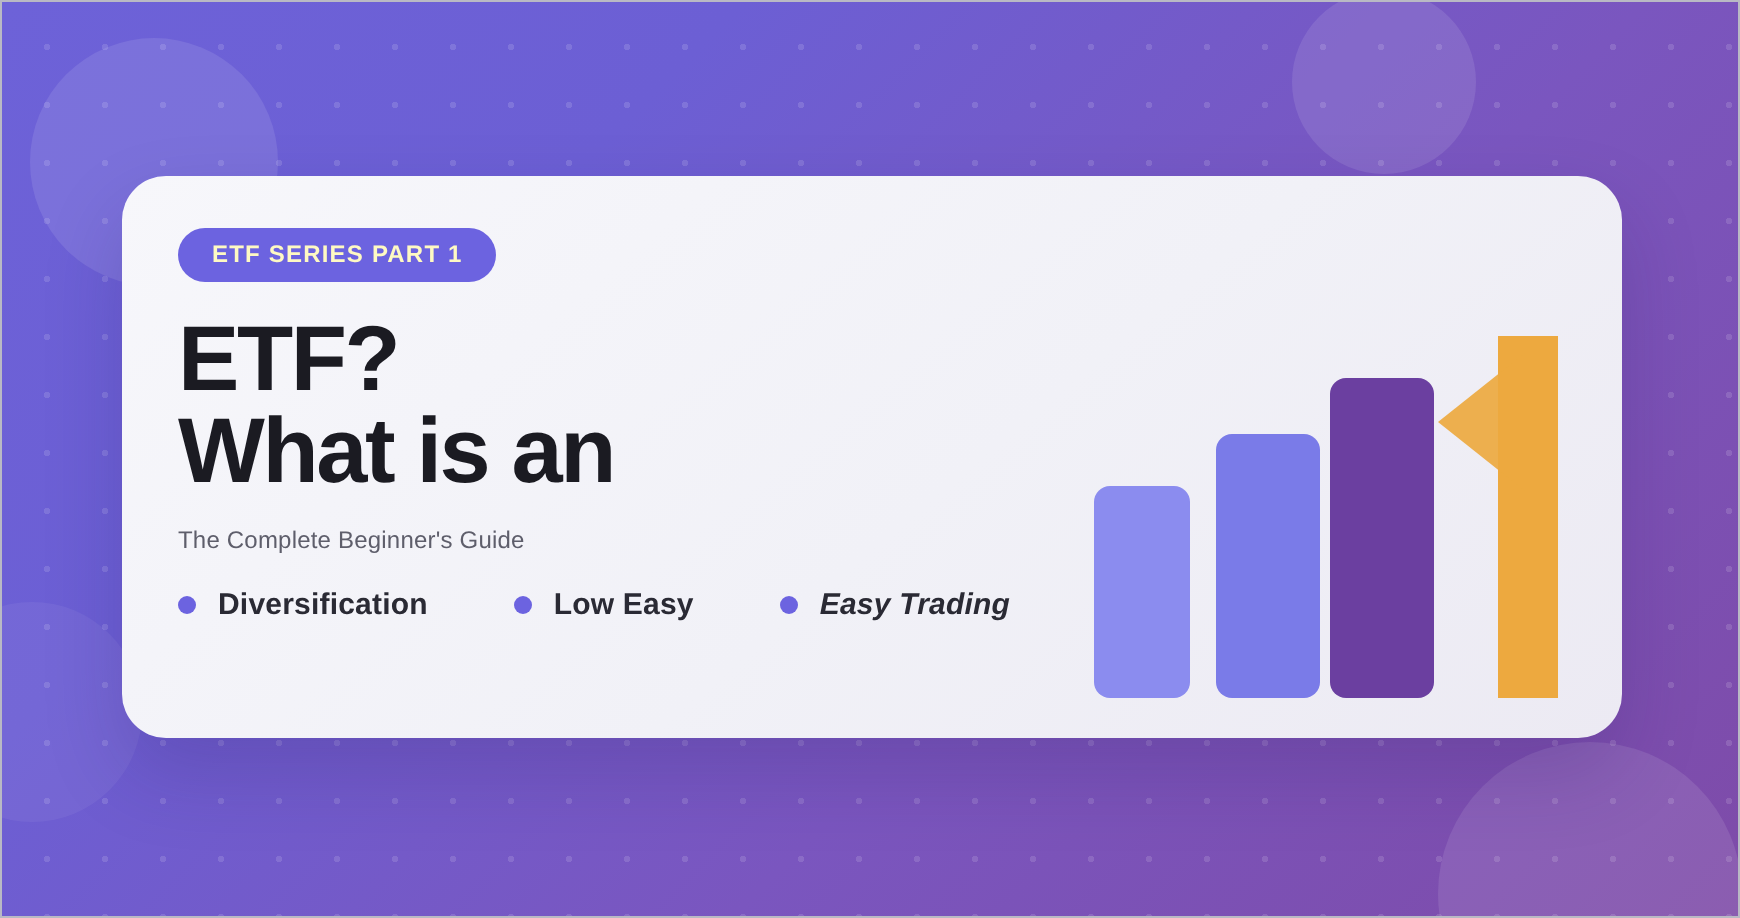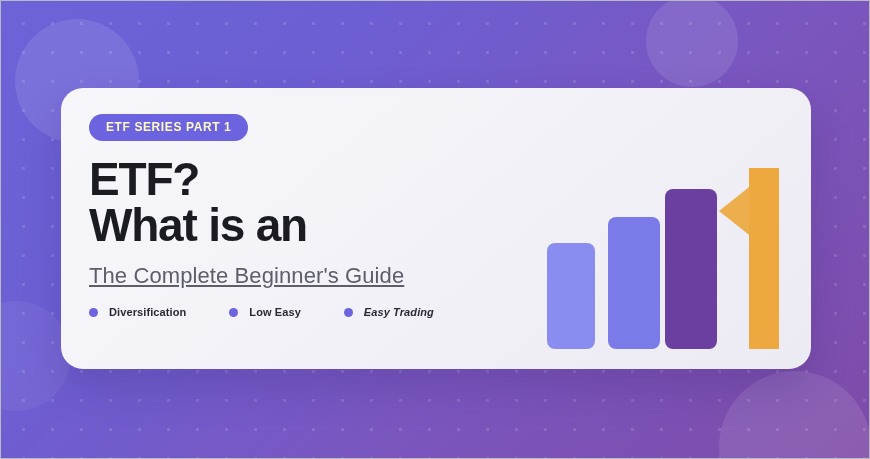--- a/index.html
+++ b/index.html
@@ -82,24 +82,23 @@
     font-size: 46px;
     font-weight: bold;
     line-height: 0.99;
     letter-spacing: -1.2px;
     color: #1b1b22;
   }
   .title-line { display: block; }
 
   .subtitle {
     margin: 15px 0 0 0;
-    font-size: 22px;
+    font-size: 12px;
     color: #5e5e6b;
     letter-spacing: 0.1px;
-    text-decoration: underline;
   }
 
   .features {
     display: flex;
     align-items: center;
     margin-top: 17px;
   }
   .feature {
     display: flex;
     align-items: center;
@@ -108,21 +107,21 @@
   .feature:last-child { margin-right: 0; font-style: italic; }
   .feature-dot {
     width: 9px;
     height: 9px;
     border-radius: 50%;
     background: #6c63e0;
     margin-right: 11px;
     flex: 0 0 auto;
   }
   .feature-label {
-    font-size: 11px;
+    font-size: 15px;
     font-weight: bold;
     color: #2a2a34;
     letter-spacing: 0.1px;
     white-space: nowrap;
   }
 
   
   .chart {
     position: absolute;
     left: 486px;

